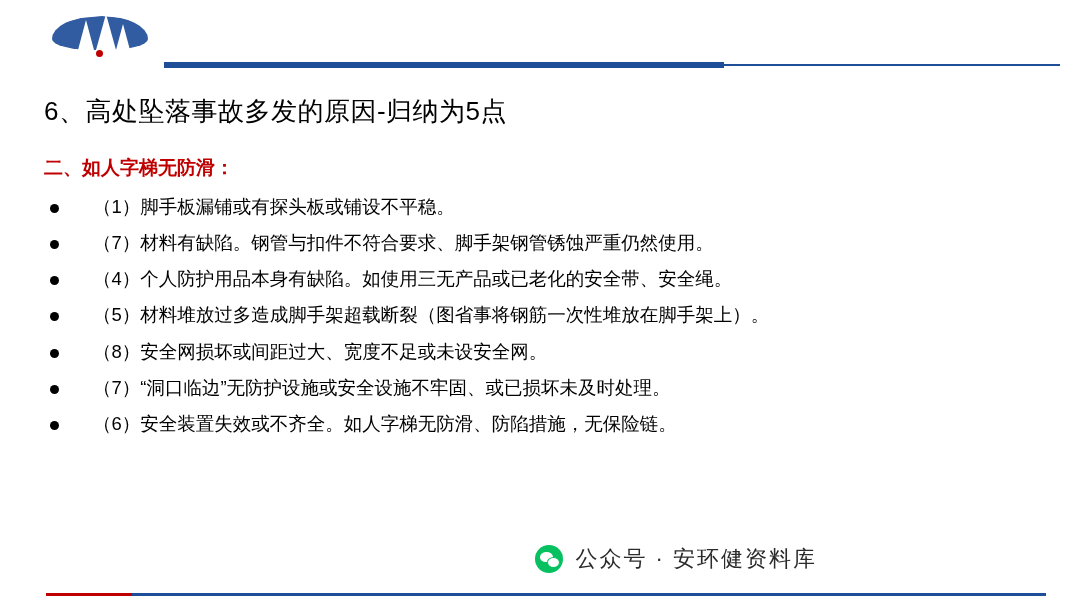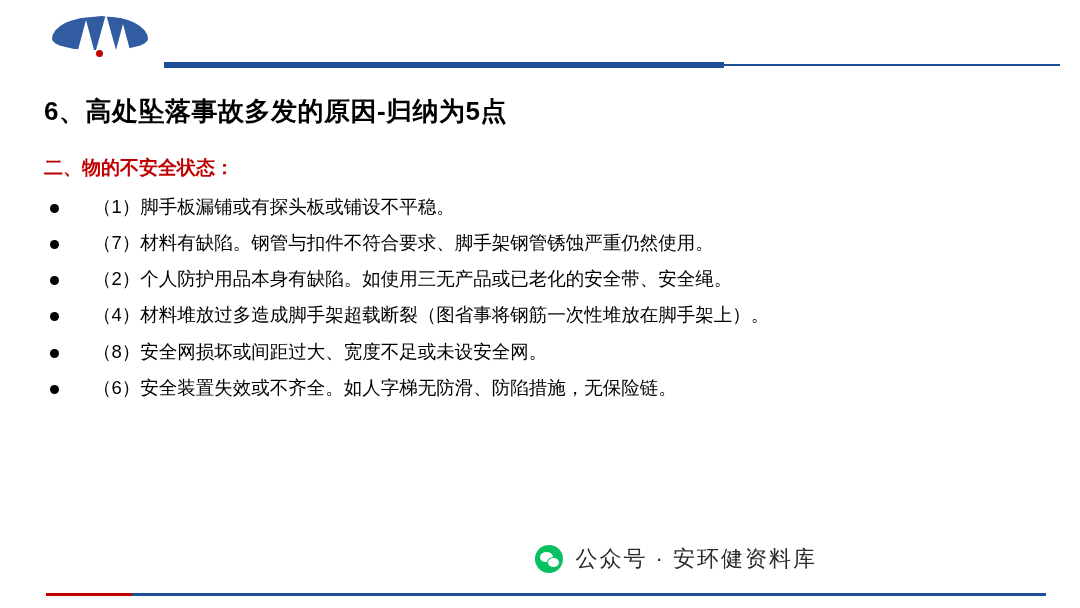--- a/index.html
+++ b/index.html
@@ -86,21 +86,21 @@
   
   .content {
     position: absolute;
     left: 0;
     top: 80px;
     width: 1080px;
   }
   .slide-title {
     font-size: 26px;
     color: #000000;
-    font-weight: 700;
+    font-weight: 400;
     margin: 14px 18px 0 44px;
     letter-spacing: 0.5px;
   }
   .section-heading {
     font-size: 19px;
     color: #c00000;
     font-weight: bold;
     margin: 26px 0 0 44px;
   }
   .bullet-list {
@@ -199,42 +199,46 @@
     <div class="logo-dot"></div>
   </div>
   <div class="rule-thick"></div>
   <div class="rule-thin"></div>
 </div>
 
 <div class="content">
 
   <h1 class="slide-title">6、高处坠落事故多发的原因-归纳为5点</h1>
 
-  <div class="section-heading">二、物的不安全状态：</div>
+  <div class="section-heading">二、如人字梯无防滑：</div>
 
   <ul class="bullet-list">
     <li class="bullet-item">
       <span class="bullet-dot"></span>
       <span class="bullet-text">（1）脚手板漏铺或有探头板或铺设不平稳。</span>
     </li>
     <li class="bullet-item">
       <span class="bullet-dot"></span>
       <span class="bullet-text">（7）材料有缺陷。钢管与扣件不符合要求、脚手架钢管锈蚀严重仍然使用。</span>
     </li>
     <li class="bullet-item">
       <span class="bullet-dot"></span>
-      <span class="bullet-text">（2）个人防护用品本身有缺陷。如使用三无产品或已老化的安全带、安全绳。</span>
-    </li>
-    <li class="bullet-item">
-      <span class="bullet-dot"></span>
-      <span class="bullet-text">（4）材料堆放过多造成脚手架超载断裂（图省事将钢筋一次性堆放在脚手架上）。</span>
+      <span class="bullet-text">（4）个人防护用品本身有缺陷。如使用三无产品或已老化的安全带、安全绳。</span>
+    </li>
+    <li class="bullet-item">
+      <span class="bullet-dot"></span>
+      <span class="bullet-text">（5）材料堆放过多造成脚手架超载断裂（图省事将钢筋一次性堆放在脚手架上）。</span>
     </li>
     <li class="bullet-item">
       <span class="bullet-dot"></span>
       <span class="bullet-text">（8）安全网损坏或间距过大、宽度不足或未设安全网。</span>
+    </li>
+    <li class="bullet-item">
+      <span class="bullet-dot"></span>
+      <span class="bullet-text">（7）“洞口临边”无防护设施或安全设施不牢固、或已损坏未及时处理。</span>
     </li>
     <li class="bullet-item">
       <span class="bullet-dot"></span>
       <span class="bullet-text">（6）安全装置失效或不齐全。如人字梯无防滑、防陷措施，无保险链。</span>
     </li>
   </ul>
 </div>
 
 <div class="footer">
   <div class="watermark">

